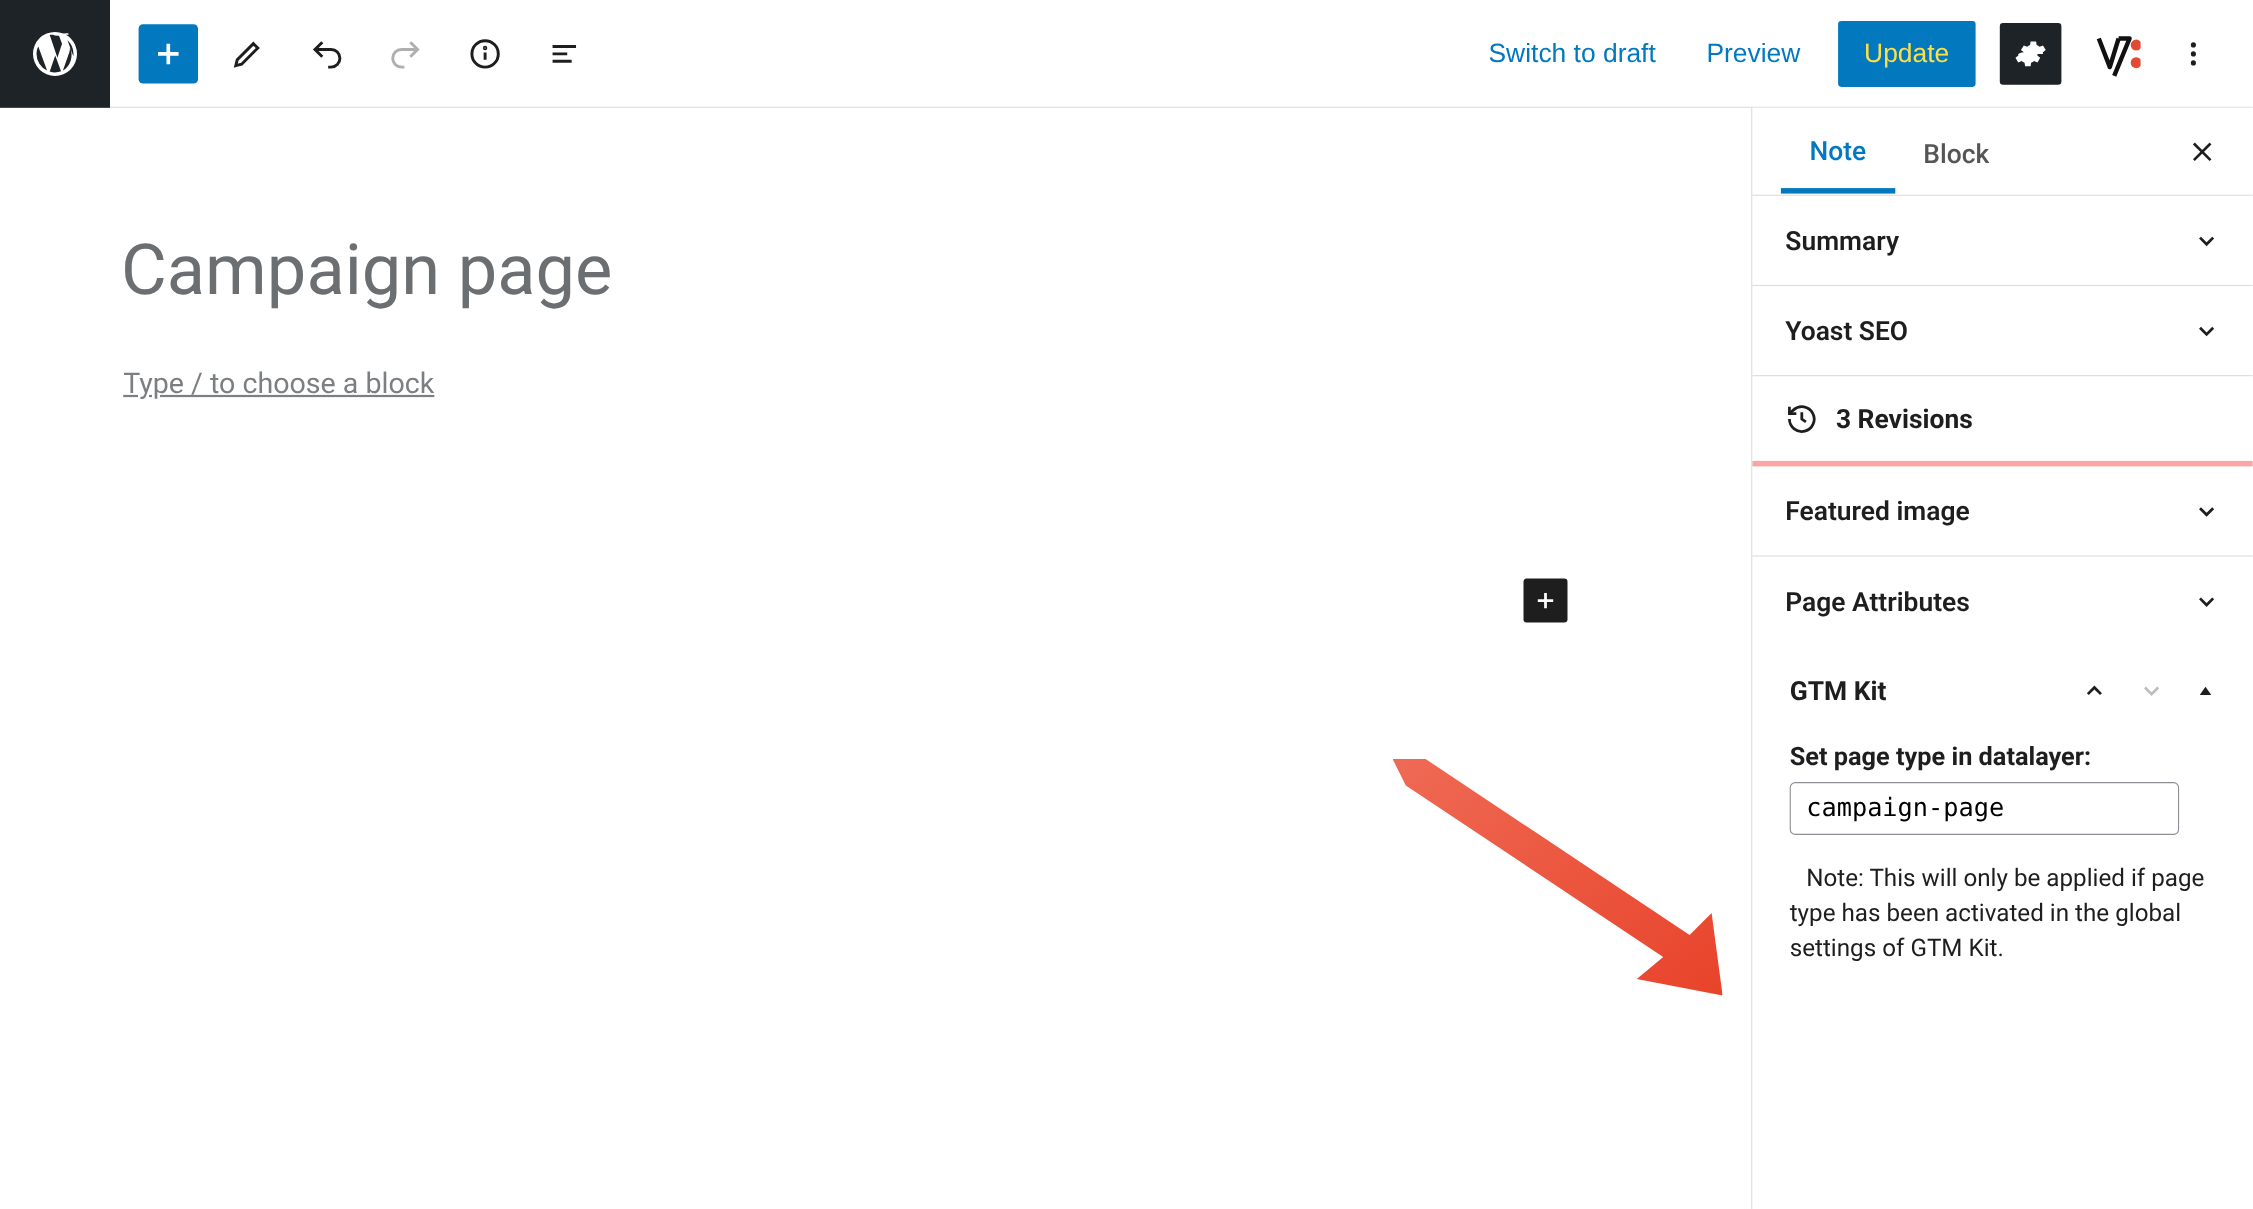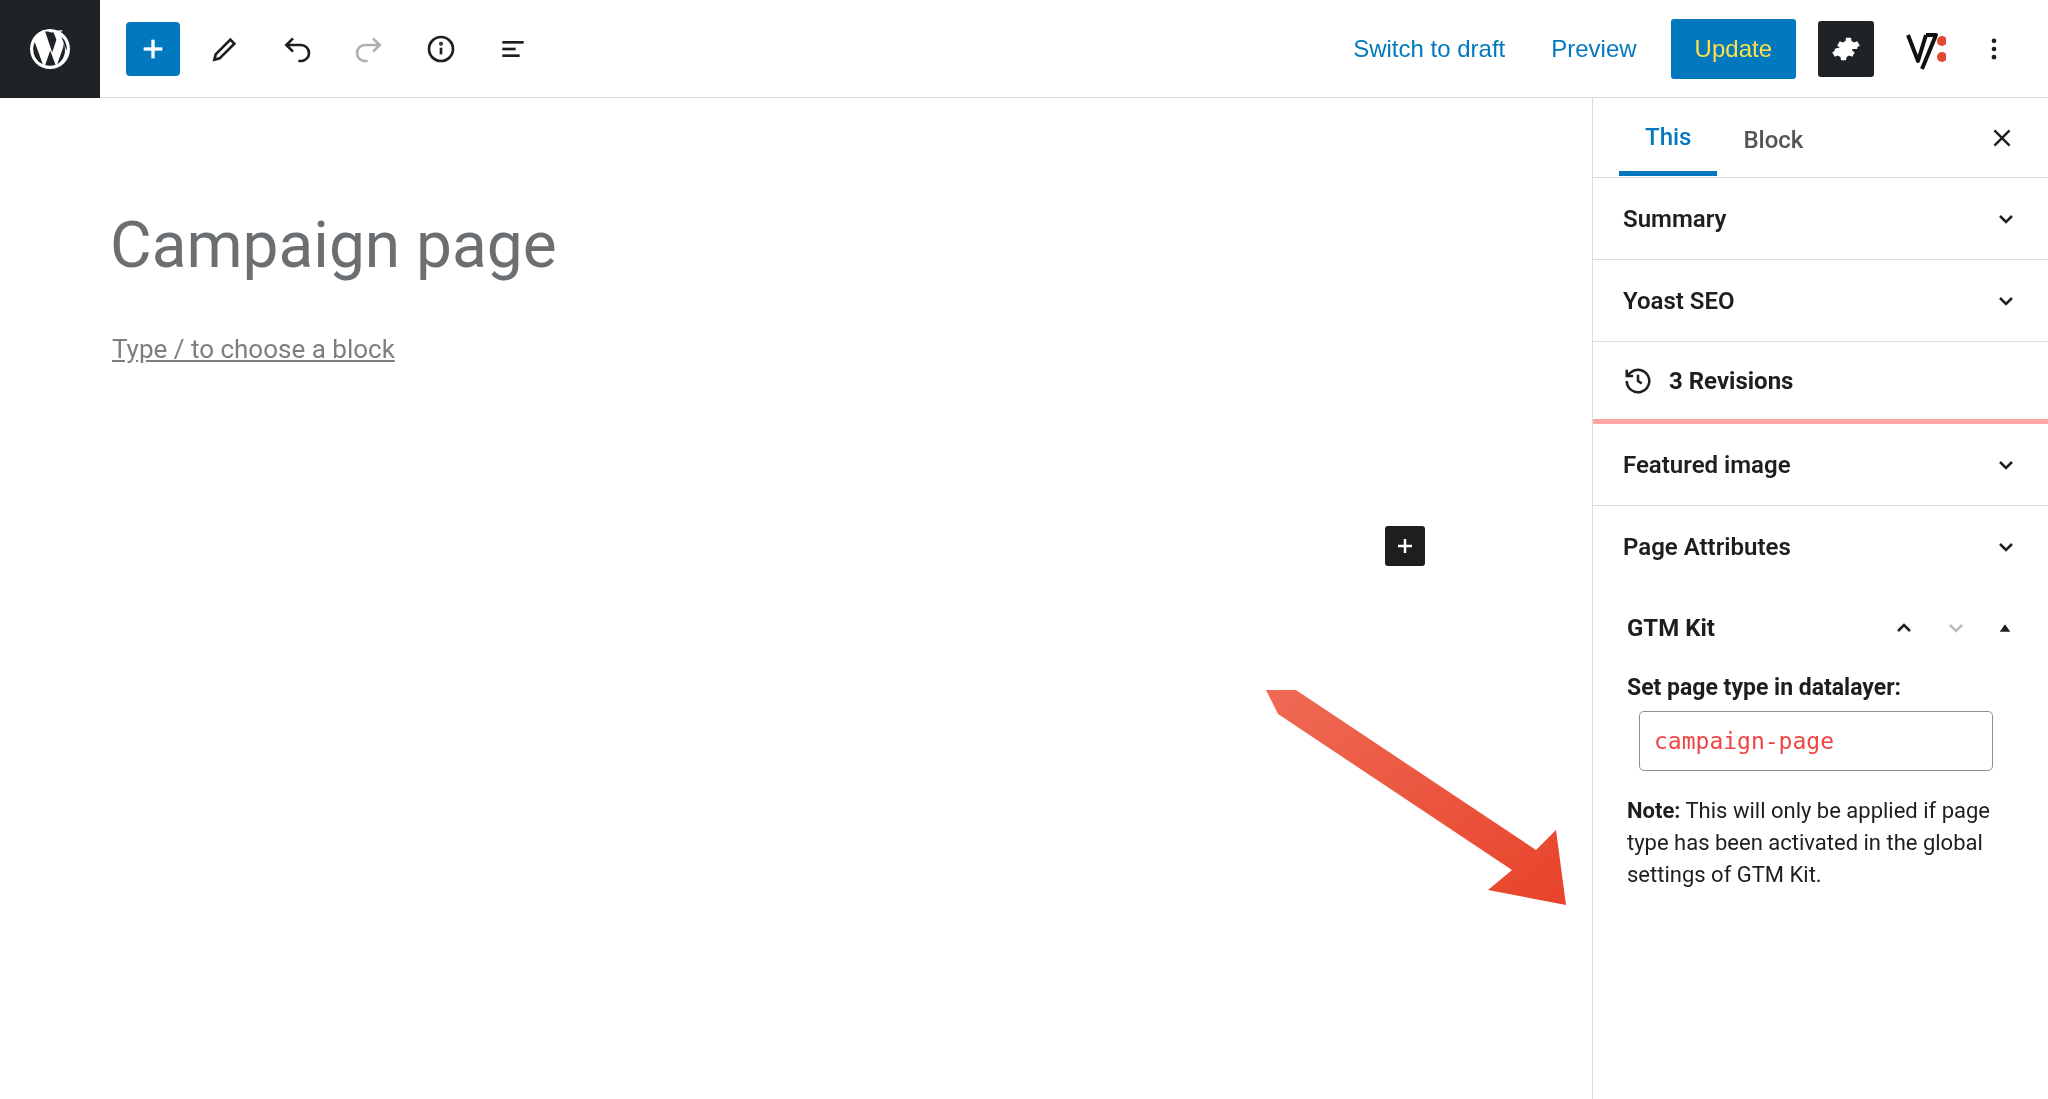--- a/index.html
+++ b/index.html
@@ -143,28 +143,27 @@
   }
   .gtm-header {
     display:flex; align-items:center; justify-content:space-between;
     padding:0 34px; height:80px;
     font-size:24px; font-weight:700;
   }
   .gtm-header .controls { display:flex; align-items:center; gap:28px; }
   .gtm-body { padding: 6px 34px 40px 34px; }
   .gtm-body .lbl { font-size:23px; font-weight:700; margin-bottom:10px; display:block; }
   .gtm-body input {
-    width:354px; height:60px;
+    width:354px; height:48px;
     border:1px solid #8c8f94; border-radius:5px;
     padding:0 14px; font-size:23px; font-family:monospace;
-    color:#ef4444;
-    margin-left:12px;
+    color:#000000;
   }
   .gtm-body .note { font-size:22px; line-height:1.45; margin-top:24px; font-weight:400; }
-  .gtm-body .note b { font-weight:700; }
+  .gtm-body .note b { font-weight:400;margin-left:15px; }
 </style>
 </head>
 <body>
 
 <div class="topbar">
   <div class="wp-logo">
     <svg viewBox="0 0 24 24">
       <path d="M12 2a10 10 0 1 0 0 20 10 10 0 0 0 0-20zm0 1.6A8.4 8.4 0 0 1 20.4 12c0 .3 0 .6-.1.9l-3.5-9.5c.6-.1 1.1-.1 1.1-.1.5-.1.4-.8-.1-.7 0 0-1.5.1-2.5.1-.9 0-2.5-.1-2.5-.1-.5 0-.6.7-.1.7 0 0 .5.1 1 .1l1.5 4-2.1 6.3-3.5-10.3c.6-.1 1.1-.1 1.1-.1.5-.1.4-.8-.1-.7 0 0-1.5.1-2.5.1h-.5A8.4 8.4 0 0 1 12 3.6zM3.6 12c0-1.2.3-2.4.8-3.4l4 11A8.4 8.4 0 0 1 3.6 12zm8.4 8.4c-.8 0-1.6-.1-2.4-.4l2.5-7.3 2.6 7.1.1.1c-.9.3-1.8.5-2.8.5zm3.6-.8l2.6-7.4c.5-1.2.6-2.2.6-3.1A8.4 8.4 0 0 1 15.6 19.6z"></path>
     </svg>
   </div>
@@ -255,21 +254,21 @@
           <stop offset="0" stop-color="#ef6a55"></stop>
             <stop offset="1" stop-color="#e8432a"></stop>
         </linearGradient>
       </defs>
       <polygon points="0,0 30,0 270,160 290,140 300,215 222,200 246,180 12,24" fill="url(#g)"></polygon>
     </svg>
   </div>
 
   <div class="sidebar">
     <div class="tabs">
-      <div class="tab active">This</div>
+      <div class="tab active">Note</div>
       <div class="tab">Block</div>
       <div class="close">
         <svg viewBox="0 0 24 24" width="26" height="26" stroke="#1e1e1e" stroke-width="2.2" fill="none">
           <line x1="5" y1="5" x2="19" y2="19"></line>
             <line x1="19" y1="5" x2="5" y2="19"></line>
         </svg>
       </div>
     </div>
 
     <div class="panel-row">

